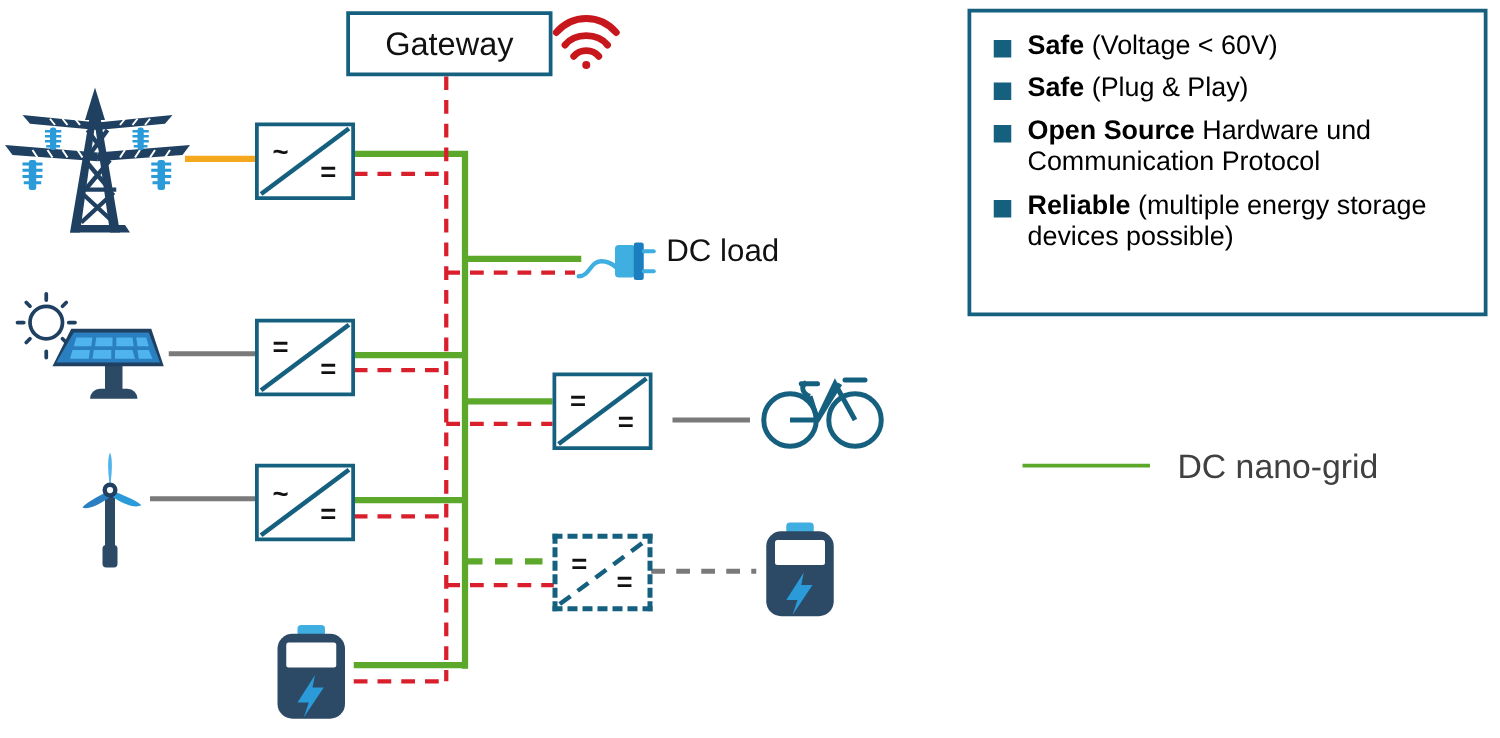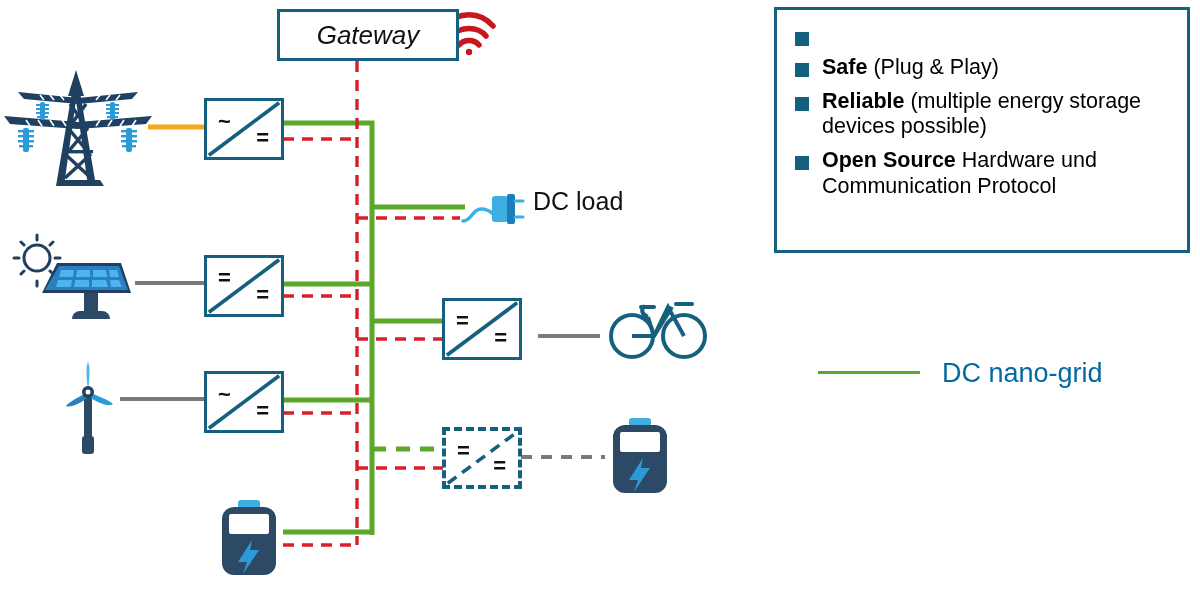--- a/index.html
+++ b/index.html
@@ -2,23 +2,23 @@
 <html><head>
 <meta charset="utf-8">
 <style>
   html,body{margin:0;padding:0;background:#ffffff;}
   body{width:1200px;height:590px;position:relative;overflow:hidden;
        font-family:"Liberation Sans","DejaVu Sans",sans-serif;color:#000;}
   #stage{position:absolute;left:0;top:0;width:1200px;height:590px;}
   svg.diagram{position:absolute;left:0;top:0;width:1200px;height:590px;}
 
   
-  .gw-box{position:absolute;left:277px;top:9px;width:182px;height:52px;
+  .gw-box{position:absolute;left:277px;top:9px;width:165px;height:52px;
           border:3px solid #16607F;background:#fff;box-sizing:border-box;
-          display:flex;align-items:center;justify-content:center;font-style:italic;}
+          display:flex;align-items:center;justify-content:center;}
   .gw-box span{font-size:26px;line-height:1;color:#111;}
 
   
   .conv{position:absolute;box-sizing:border-box;background:#fff;}
   .conv.solid{border:3px solid #16607F;}
   .conv.dashed{border:4px dashed #16607F;background:transparent;}
   .conv .slash{position:absolute;left:0;top:0;width:100%;height:100%;}
   .conv .sym{position:absolute;font-size:22px;font-weight:700;color:#111;line-height:1;}
 
   
@@ -33,21 +33,21 @@
   .bullet-txt{font-size:21.5px;line-height:1.17;color:#000;}
   .bullet-txt b{font-weight:700;}
 
   
   .legend{position:absolute;left:818px;top:358px;width:372px;}
   .legend-row{display:flex;align-items:flex-start;margin-bottom:44px;}
   .leg-swatch{flex:0 0 102px;height:28px;position:relative;margin-right:22px;}
   .leg-swatch .bar{position:absolute;left:0;top:13px;width:102px;height:0;}
   .leg-solid{border-top:3.5px solid #5BA82B;}
   .leg-dashed{border-top:3px dashed #D91F2C;}
-  .leg-label{font-size:27px;line-height:1.18;color:#0369a1;}
+  .leg-label{font-size:27px;line-height:1.18;color:#404040;}
 </style>
 </head>
 <body>
 
 <div id="stage">
 
   <svg class="diagram" viewBox="0 0 1200 590">
 
     <g>
       <g fill="#1F4061">
@@ -240,37 +240,40 @@
     </svg>
     <span class="sym" style="left:11px;top:9px;">=</span>
     <span class="sym" style="right:12px;bottom:8px;">=</span>
   </div>
 
   <div class="dcload-label">DC load</div>
 
   <div class="panel">
     <div class="bullet-row">
       <div class="bullet-sq"></div>
+      <div class="bullet-txt">
+        <b>Safe</b><span> (Voltage &lt; 60V)</span>
+      </div>
     </div>
     <div class="bullet-row">
       <div class="bullet-sq"></div>
       <div class="bullet-txt">
         <b>Safe</b><span> (Plug &amp; Play)</span>
       </div>
     </div>
     <div class="bullet-row">
       <div class="bullet-sq"></div>
       <div class="bullet-txt">
+        <b>Open Source</b><span> Hardware und Communication Protocol</span>
+      </div>
+    </div>
+    <div class="bullet-row">
+      <div class="bullet-sq"></div>
+      <div class="bullet-txt">
         <b>Reliable</b><span> (multiple energy storage devices possible)</span>
-      </div>
-    </div>
-    <div class="bullet-row">
-      <div class="bullet-sq"></div>
-      <div class="bullet-txt">
-        <b>Open Source</b><span> Hardware und Communication Protocol</span>
       </div>
     </div>
   </div>
 
   <div class="legend">
     <div class="legend-row">
       <div class="leg-swatch">
         <div class="bar leg-solid"></div>
       </div>
       <div class="leg-label">DC nano-grid</div>

